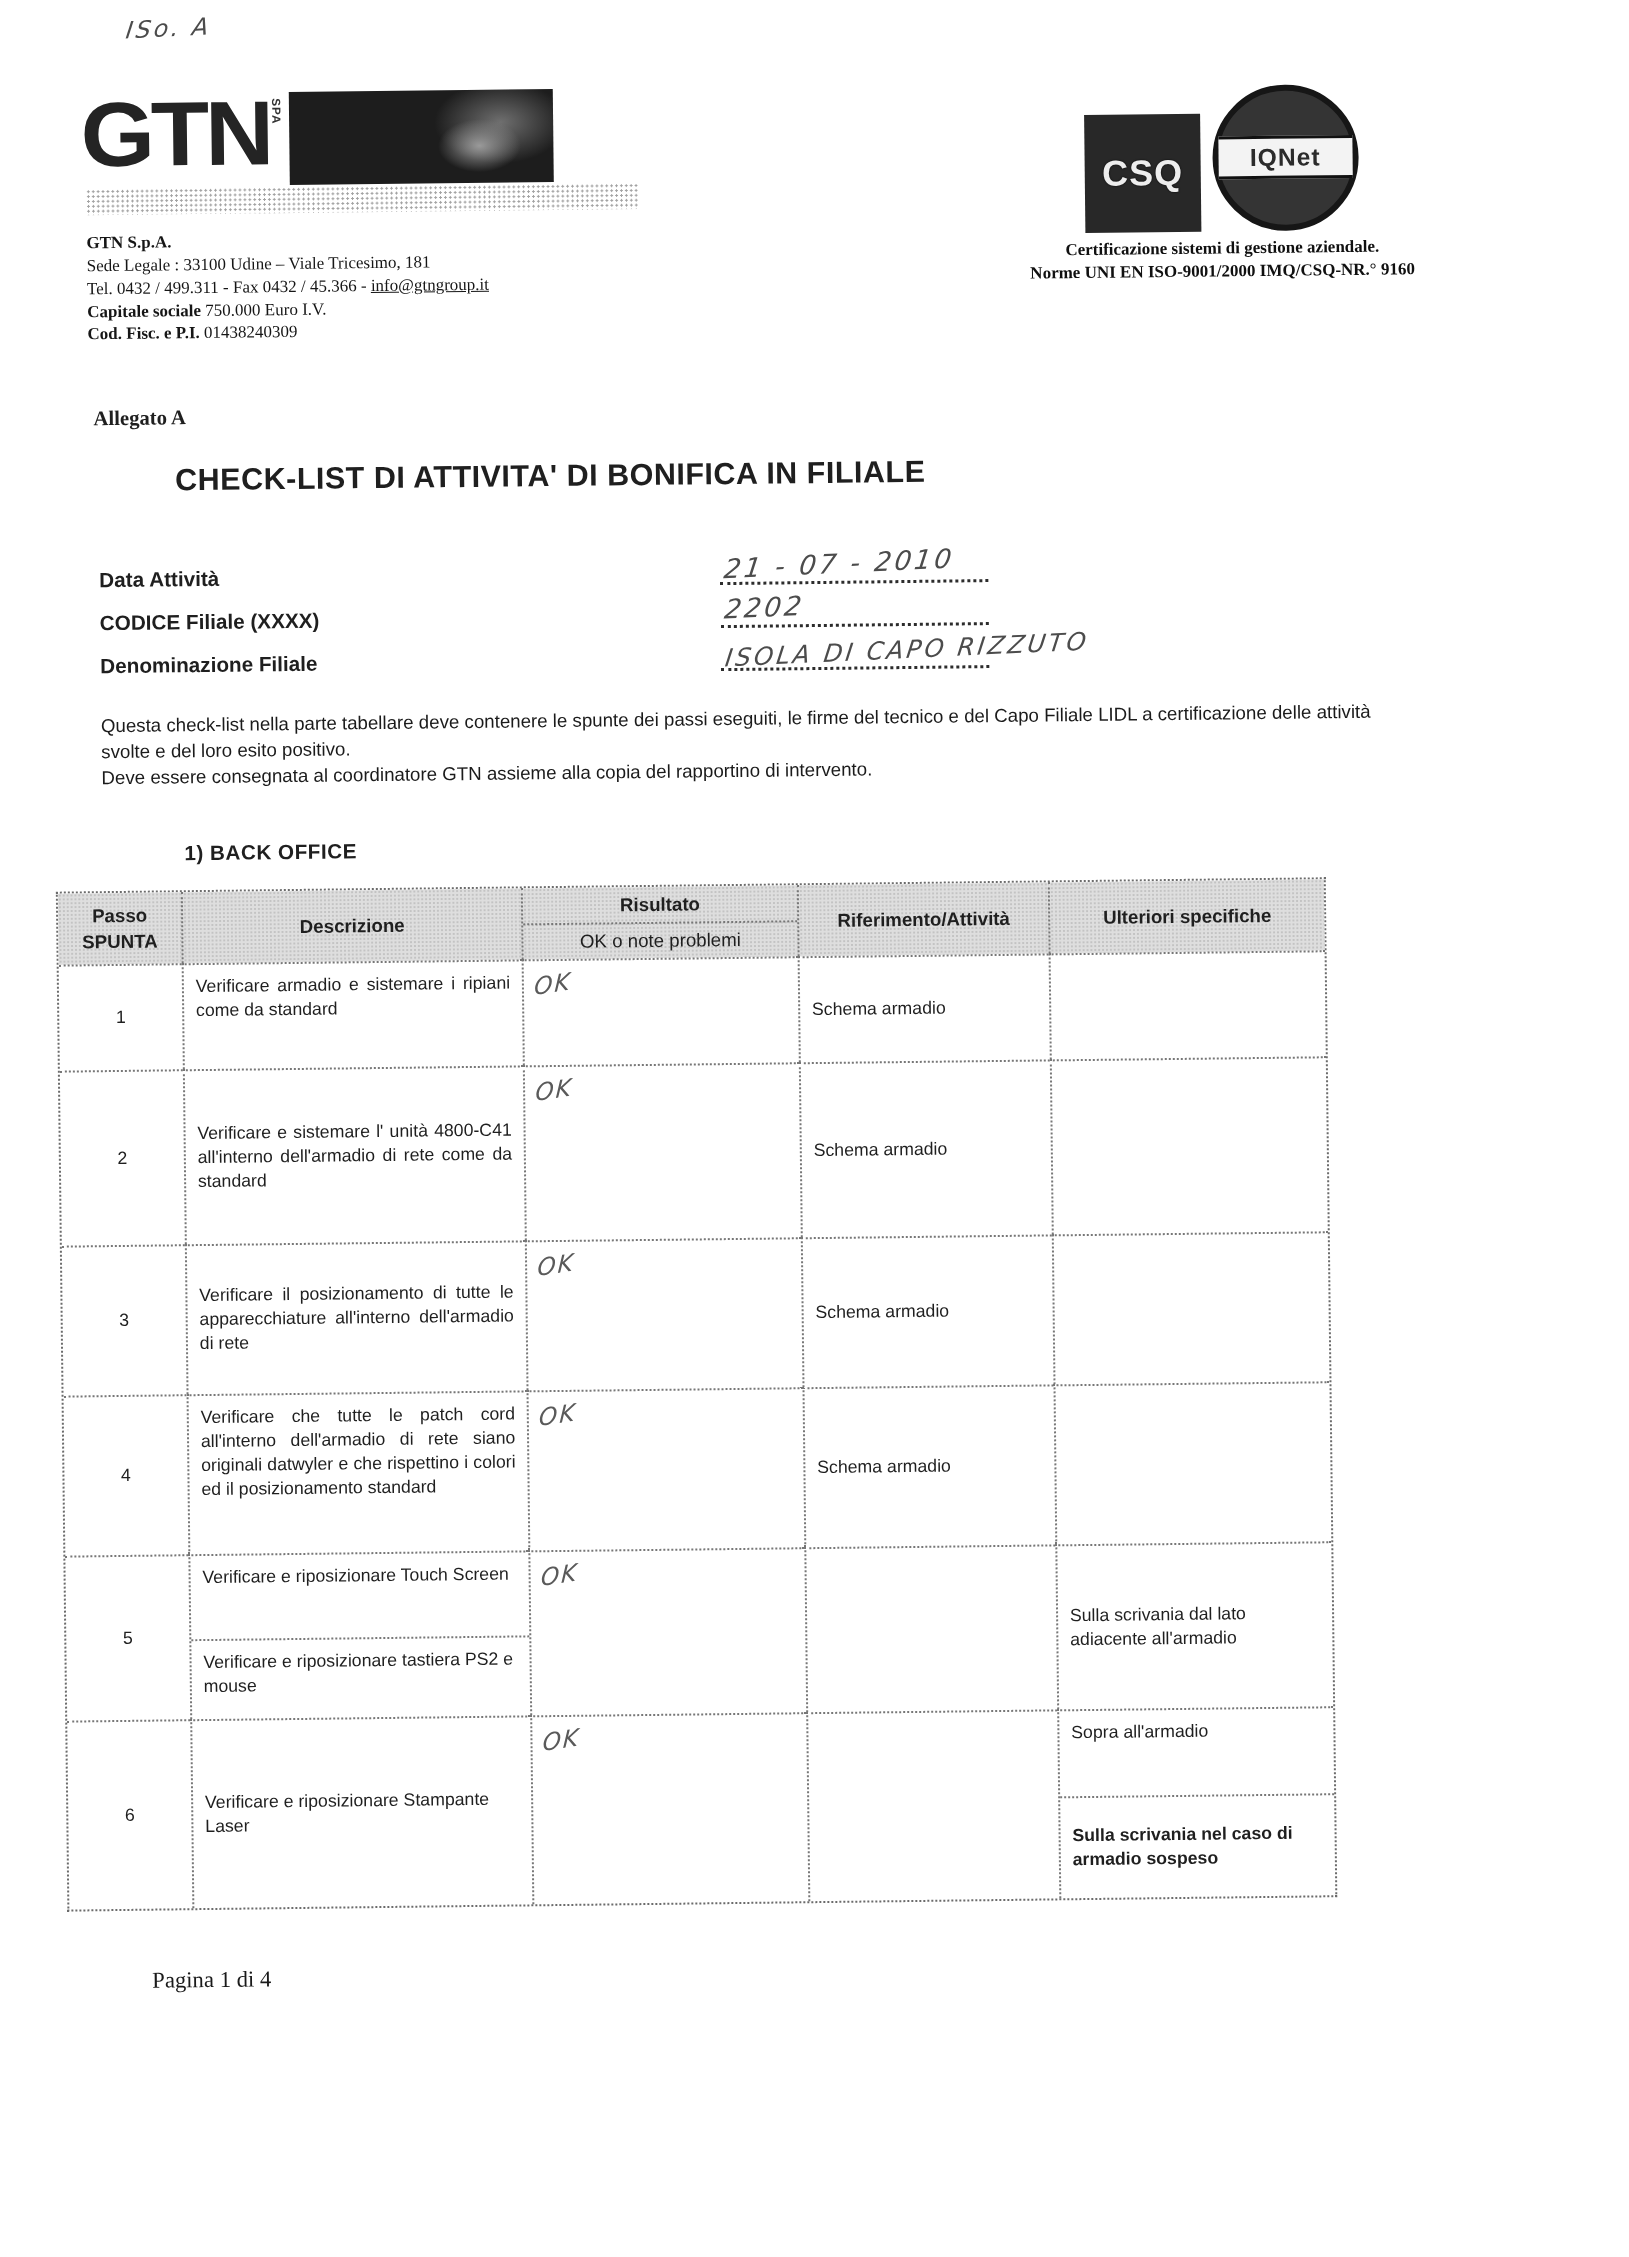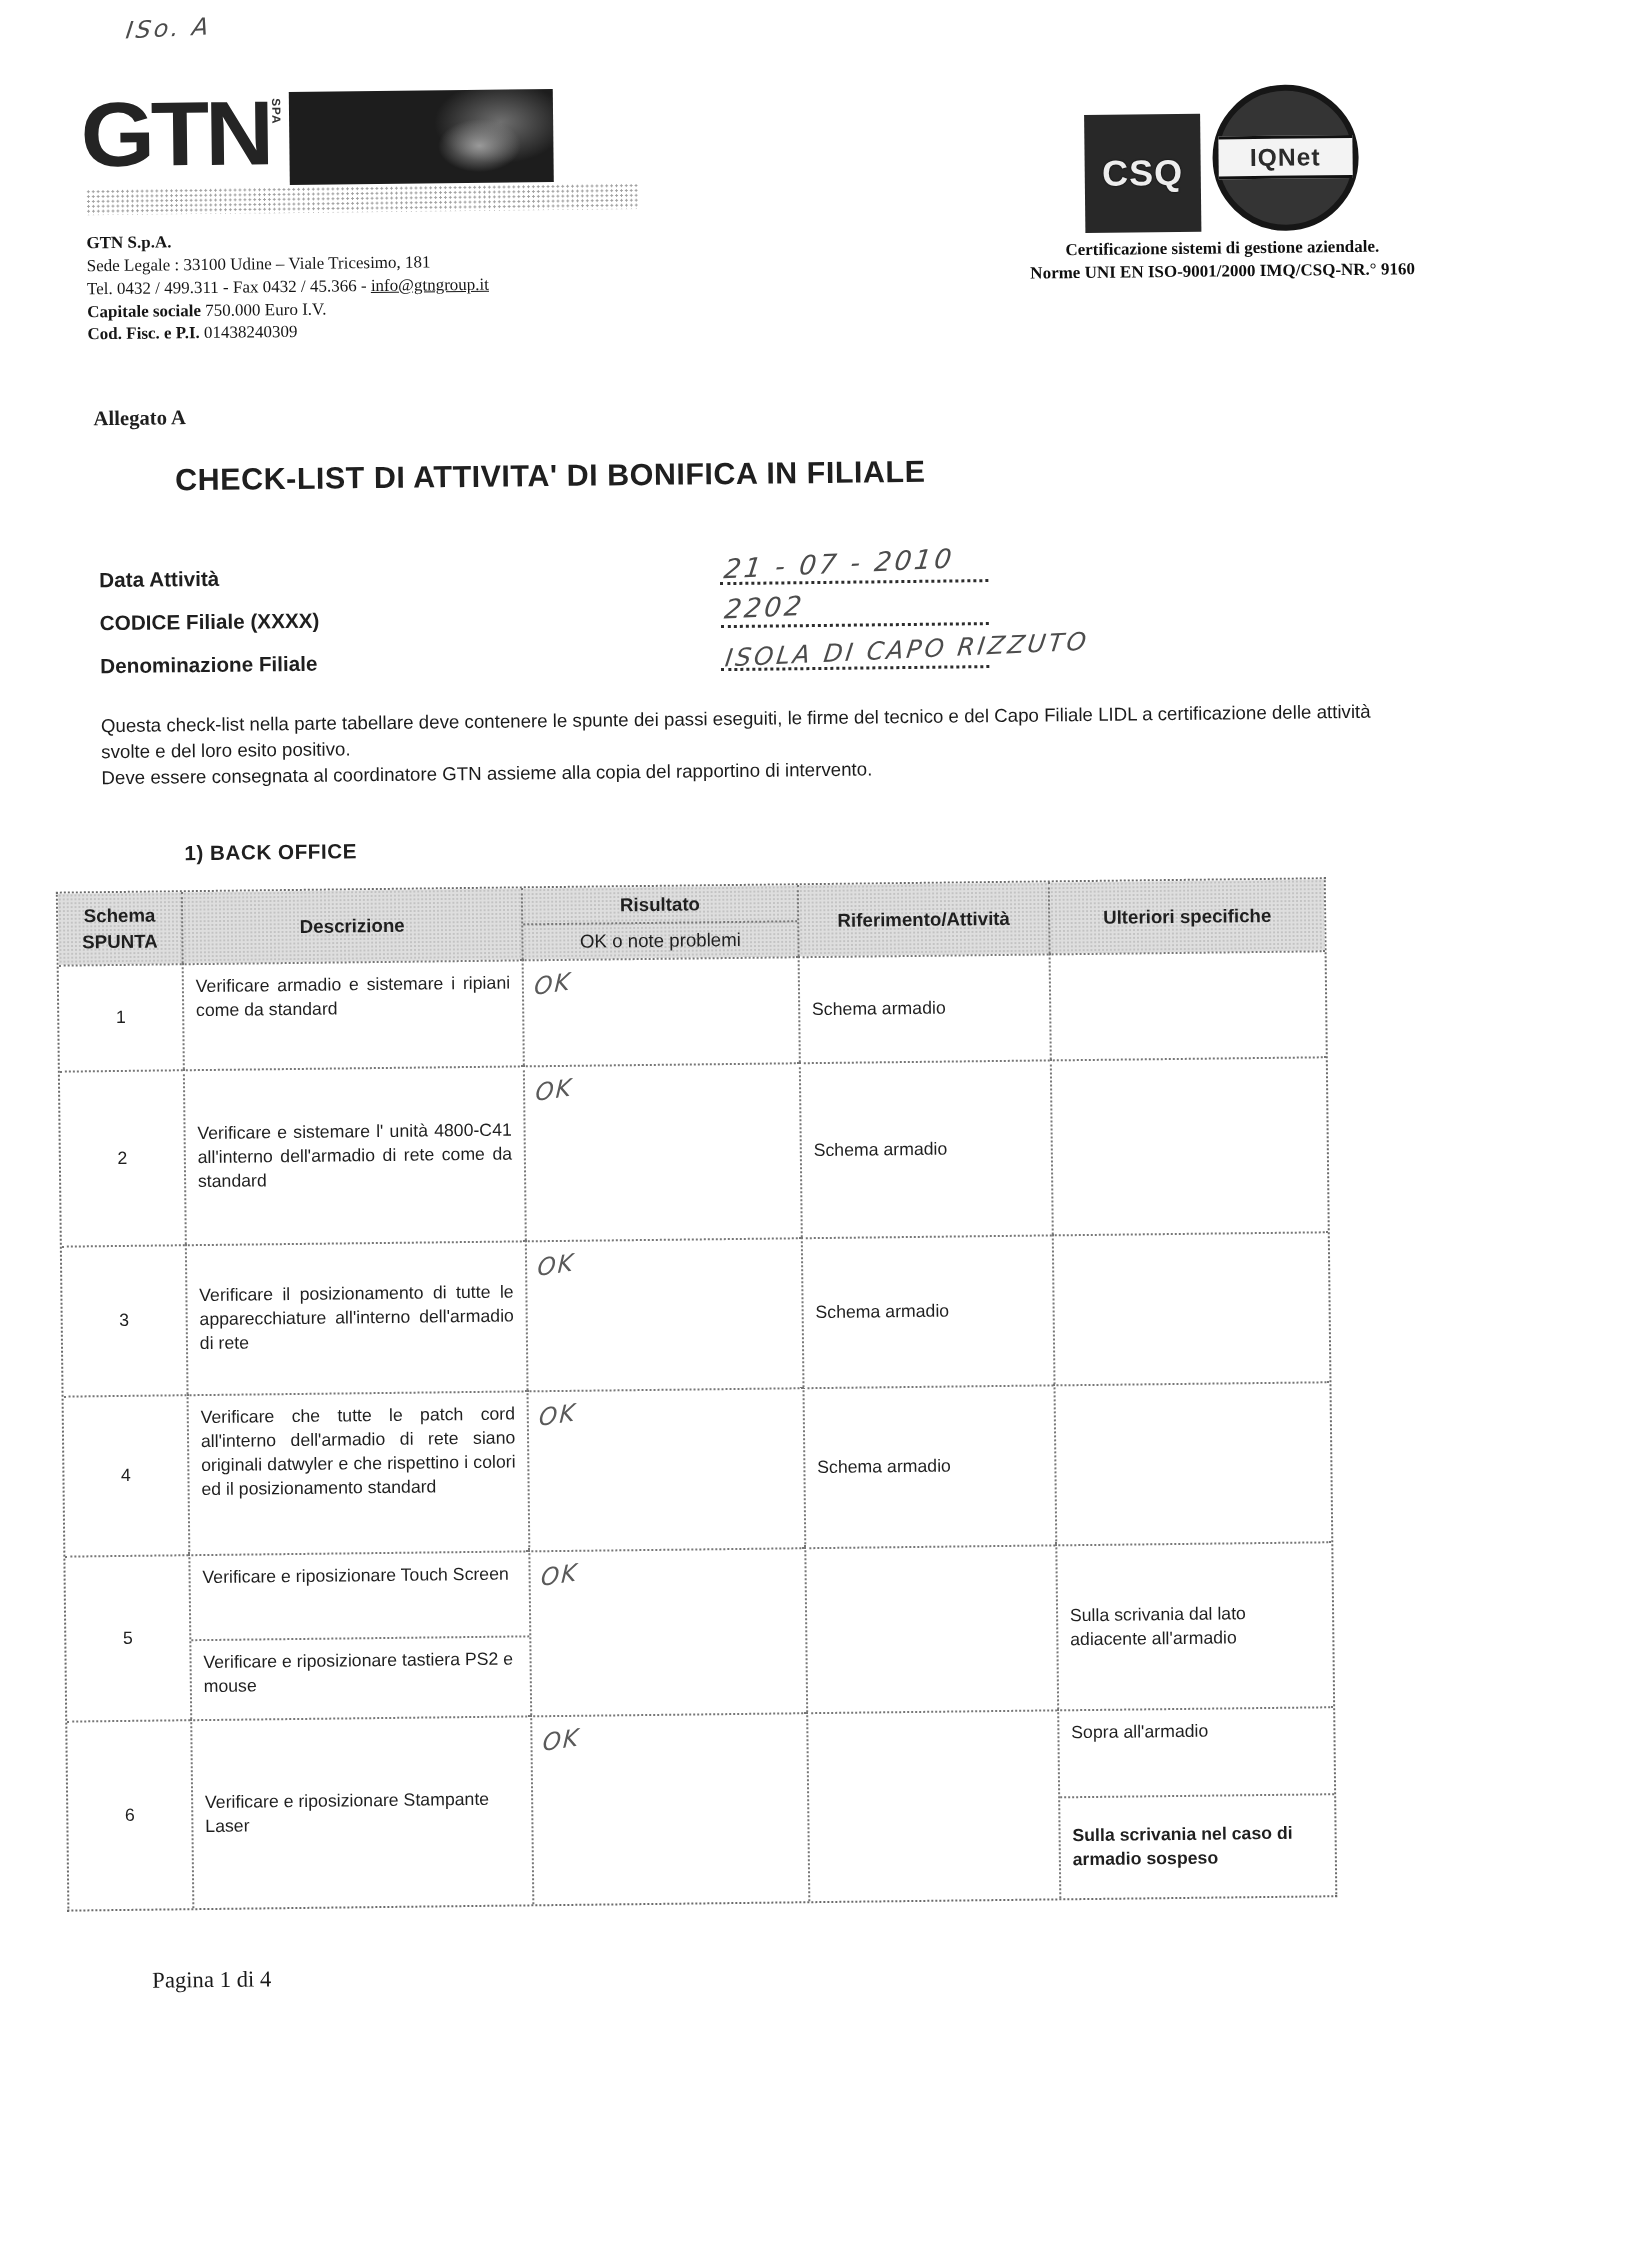--- a/index.html
+++ b/index.html
@@ -164,21 +164,21 @@
     <p>Questa check-list nella parte tabellare deve contenere le spunte dei passi eseguiti, le firme del tecnico e del Capo Filiale LIDL a certificazione delle attività svolte e del loro esito positivo.</p>
     <p>Deve essere consegnata al coordinatore GTN assieme alla copia del rapportino di intervento.</p>
   </div>
 
   <div class="section-title">1)  BACK OFFICE</div>
 
   <div class="tbl">
 
     <div class="trow hdr">
       <div class="td th-bg">
-        <span>Schema</span>
+        <span>Passo</span>
         <span>SPUNTA</span>
       </div>
       <div class="td th-bg">
         <span>Descrizione</span>
       </div>
       <div class="td th-bg risultato-h">
         <div class="risultato-top">Risultato</div>
         <div class="risultato-bot">OK o note problemi</div>
       </div>
       <div class="td th-bg">

